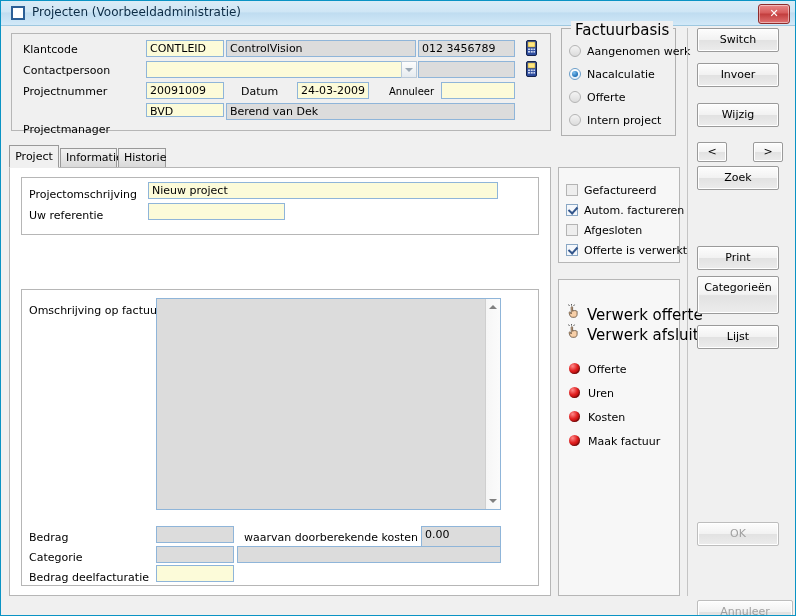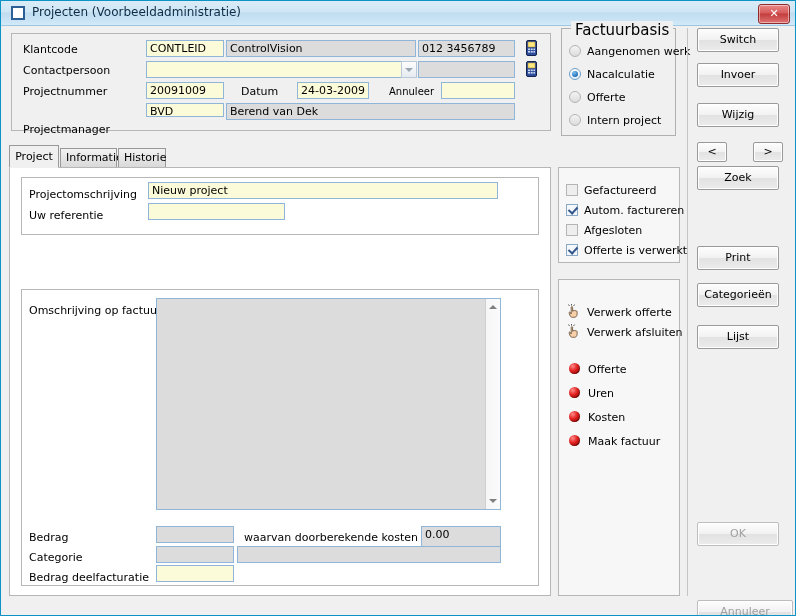--- a/index.html
+++ b/index.html
@@ -243,21 +243,21 @@
     position: absolute;
     left: 50%; margin-left: -4px;
     width: 0; height: 0;
     border-left: 4px solid transparent;
     border-right: 4px solid transparent;
   }
   .sarrow.up { top: 6px; border-bottom: 4px solid #808080; }
   .sarrow.dn { bottom: 6px; border-top: 4px solid #808080; }
 
   
-  .link-row { position: absolute; white-space: nowrap; cursor: pointer; font-size: 11px; }
+  .link-row { position: absolute; white-space: nowrap; cursor: pointer; font-size: 15px; }
   .hand-icon { position: absolute; width: 13px; height: 14px; }
   .dot {
     position: absolute;
     width: 11px; height: 11px;
     border-radius: 50%;
     background: radial-gradient(circle at 33% 28%, #ff8a8a 0%, #e01f1f 45%, #8f0000 100%);
     box-shadow: inset -1px -1px 1px rgba(0,0,0,.35);
   }
   .dot-label { position: absolute; font-size: 11px; white-space: nowrap; }
 </style>
@@ -420,19 +420,19 @@
 
   <div class="btn" style="left:696px; top:27px; width:82px; height:24px; line-height:22px;">Switch</div>
   <div class="btn" style="left:696px; top:62px; width:82px; height:24px; line-height:22px;">Invoer</div>
   <div class="btn" style="left:696px; top:102px; width:82px; height:24px; line-height:22px;">Wijzig</div>
 
   <div class="btn" style="left:696px; top:141px; width:30px; height:20px; line-height:18px;">&lt;</div>
   <div class="btn" style="left:752px; top:141px; width:30px; height:20px; line-height:18px;">&gt;</div>
   <div class="btn" style="left:696px; top:165px; width:82px; height:24px; line-height:22px;">Zoek</div>
 
   <div class="btn" style="left:696px; top:245px; width:82px; height:24px; line-height:22px;">Print</div>
-  <div class="btn" style="left:696px; top:282px; width:82px; height:24px; line-height:22px;">Categorieën</div>
+  <div class="btn" style="left:696px; top:275px; width:82px; height:38px; line-height:22px;">Categorieën</div>
   <div class="btn" style="left:696px; top:324px; width:82px; height:24px; line-height:22px;">Lijst</div>
 
   <div class="btn dis" style="left:696px; top:521px; width:82px; height:24px; line-height:22px;">OK</div>
   <div class="btn dis" style="left:696px; top:561px; width:96px; height:24px; line-height:22px;margin-top:38px;">Annuleer</div>
 
 </div>
 
 </body></html>

